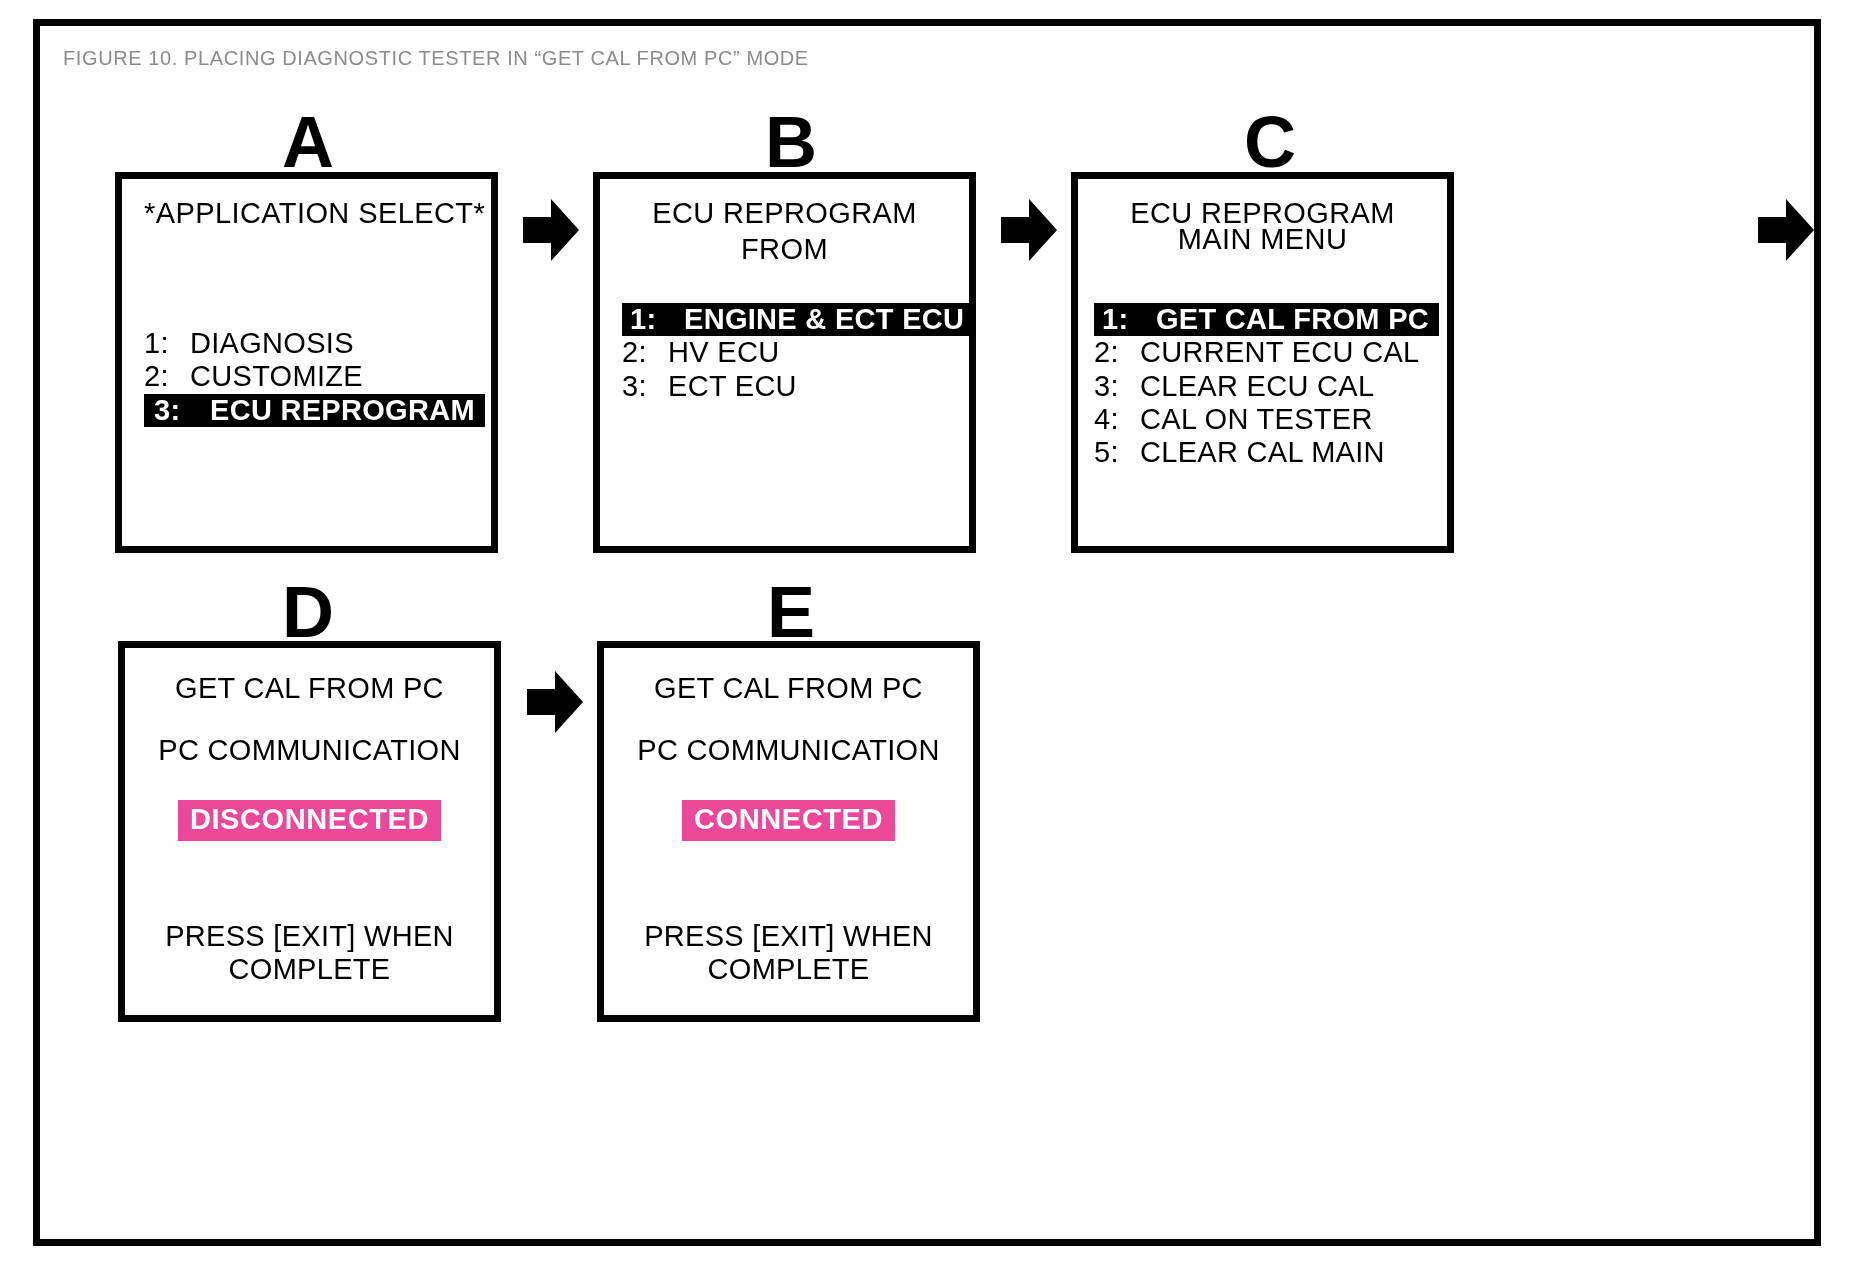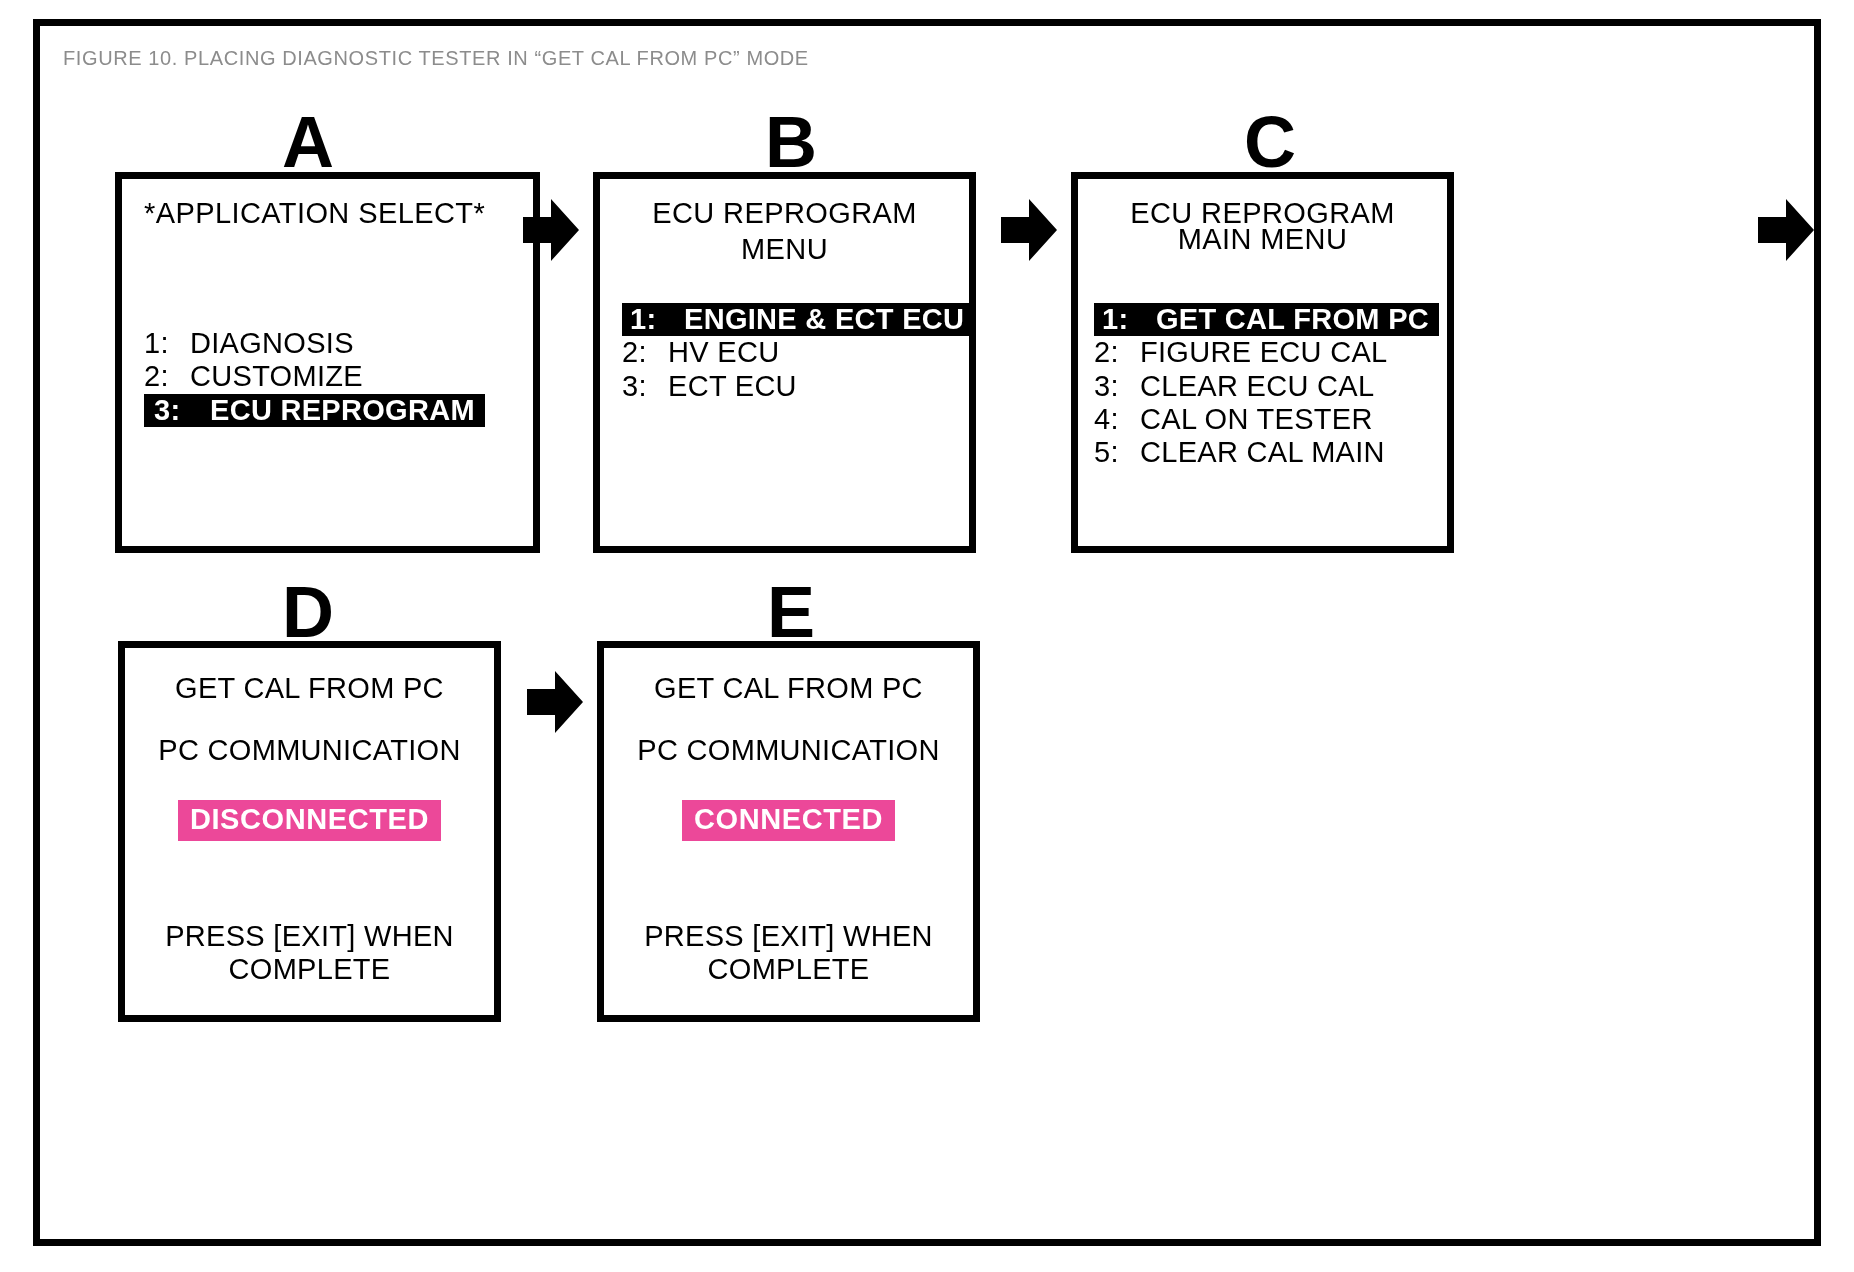--- a/index.html
+++ b/index.html
@@ -153,21 +153,21 @@
 </style>
 </head>
 <body>
 
 <div id="figure-frame">
 
   <div id="figure-title">FIGURE 10.  PLACING DIAGNOSTIC TESTER IN “GET CAL FROM PC” MODE</div>
 
   <div class="step-letter" style="left:228px; top:80px;">A</div>
 
-  <div class="screen" style="left:75px; top:146px; width:425px; height:381px;">
+  <div class="screen" style="left:75px; top:146px; width:383px; height:381px;">
     <div class="screen-inner">
       <div class="scr-title left" style="top:18px;">*APPLICATION SELECT*</div>
 
       <div class="menu-list" style="top:148px; padding-left:22px;">
         <div class="menu-row">
           <span class="mnum">1:</span>
           <span>DIAGNOSIS</span>
         </div>
         <div class="menu-row">
           <span class="mnum">2:</span>
@@ -185,21 +185,21 @@
     <svg viewBox="0 0 56 62" xmlns="http://www.w3.org/2000/svg">
       <polygon points="0,18 28,18 28,0 56,31 28,62 28,44 0,44" fill="#000000"></polygon>
     </svg>
   </div>
 
   <div class="step-letter" style="left:711px; top:80px;">B</div>
 
   <div class="screen" style="left:553px; top:146px; width:383px; height:381px;">
     <div class="screen-inner">
       <div class="scr-title" style="top:18px;">ECU REPROGRAM</div>
-      <div class="scr-title" style="top:54px;">MENU</div>
+      <div class="scr-title" style="top:54px;">FROM</div>
 
       <div class="menu-list" style="top:124px; padding-left:22px;">
         <div class="menu-row selected">
           <span class="mnum" style="padding-left:8px;width:54px;flex:0 0 54px;">1:</span>
           <span>ENGINE &amp; ECT ECU</span>
         </div>
         <div class="menu-row">
           <span class="mnum">2:</span>
           <span>HV ECU</span>
         </div>
@@ -224,21 +224,21 @@
       <div class="scr-title" style="top:18px;">ECU REPROGRAM</div>
       <div class="scr-title" style="top:44px;">MAIN MENU</div>
 
       <div class="menu-list" style="top:124px; padding-left:16px;">
         <div class="menu-row selected">
           <span class="mnum" style="padding-left:8px;width:54px;flex:0 0 54px;">1:</span>
           <span>GET CAL FROM PC</span>
         </div>
         <div class="menu-row">
           <span class="mnum">2:</span>
-          <span>FIGURE ECU CAL</span>
+          <span>CURRENT ECU CAL</span>
         </div>
         <div class="menu-row">
           <span class="mnum">3:</span>
           <span>CLEAR ECU CAL</span>
         </div>
         <div class="menu-row">
           <span class="mnum">4:</span>
           <span>CAL ON TESTER</span>
         </div>
         <div class="menu-row">

